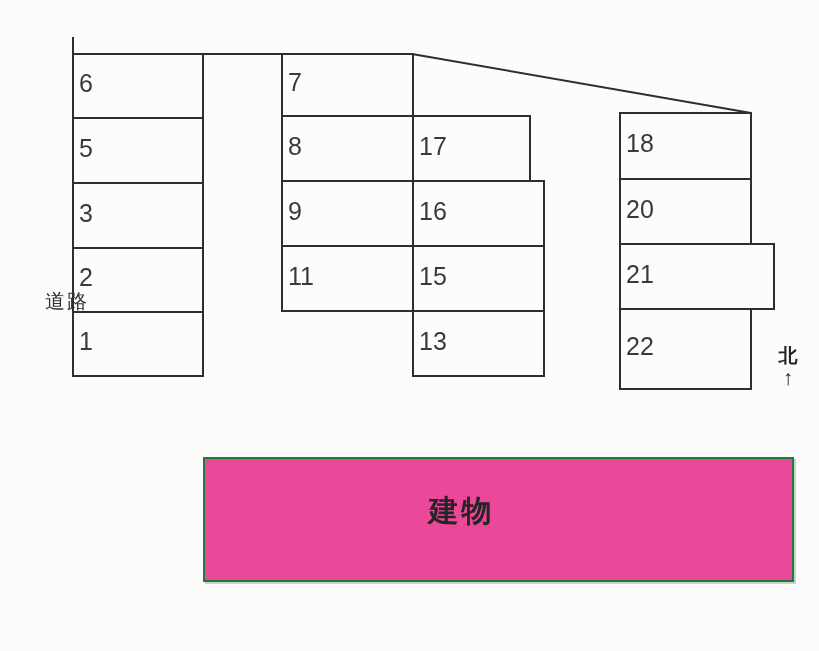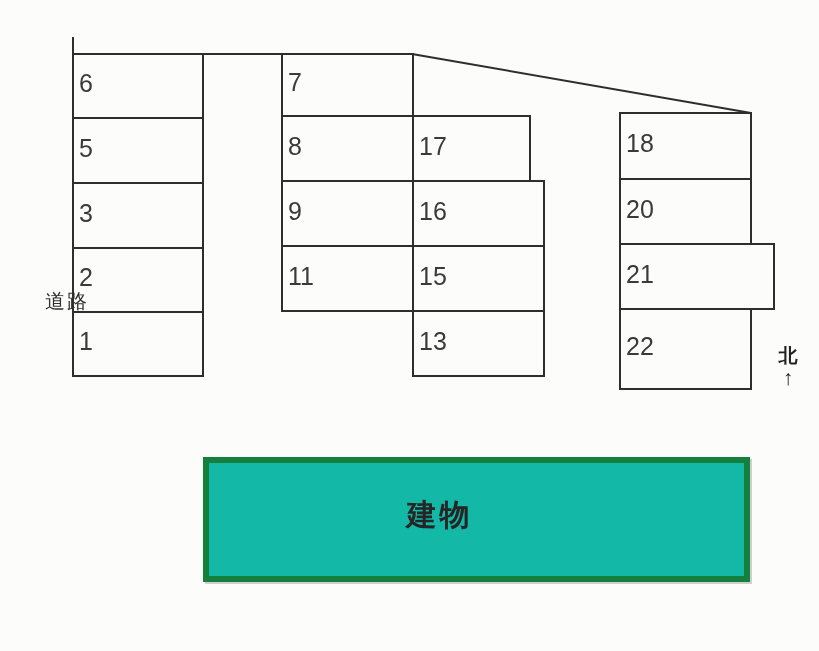--- a/index.html
+++ b/index.html
@@ -64,25 +64,25 @@
   }
   .north .north-arrow {
     font-size: 21px;
     line-height: 1.0;
     margin-top: 1px;
   }
   .building {
     position: absolute;
     left: 203px;
     top: 457px;
-    width: 547px;
+    width: 591px;
     height: 125px;
     box-sizing: border-box;
-    border: 6px solid #15803d;
-    background: #14b8a6;
+    border: 2px solid #15803d;
+    background: #ec4899;
     box-shadow: 2px 2px 0 rgba(120,120,120,0.35);
   }
   .building-label {
     position: absolute;
     left: 50%;
     top: 32px;
     transform: translateX(-50%) translateX(-37px);
     font-size: 30px;
     font-weight: 700;
     color: #252525;

